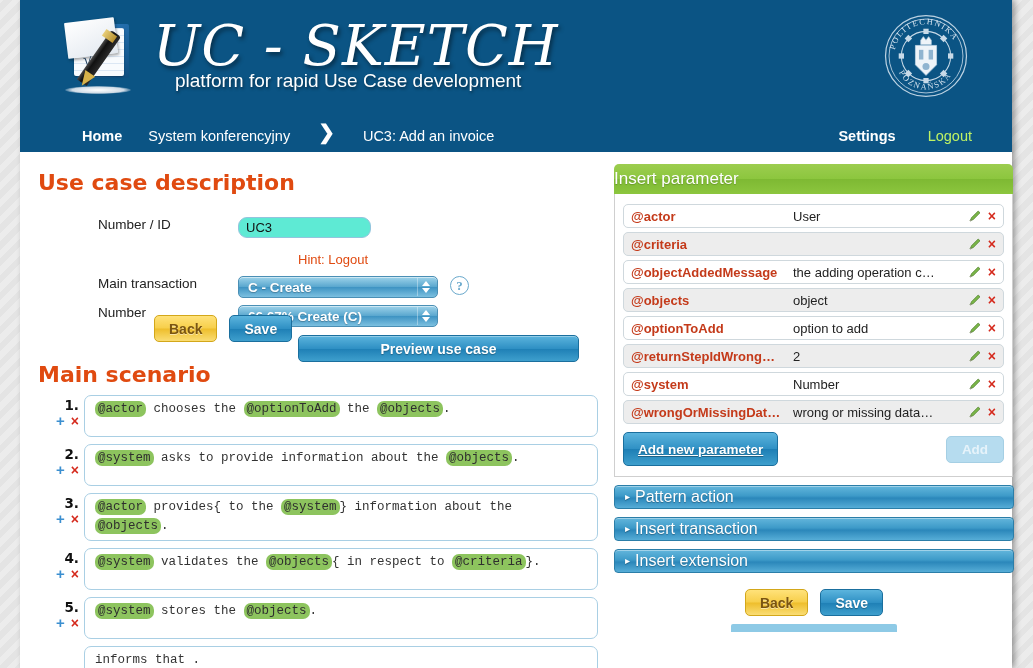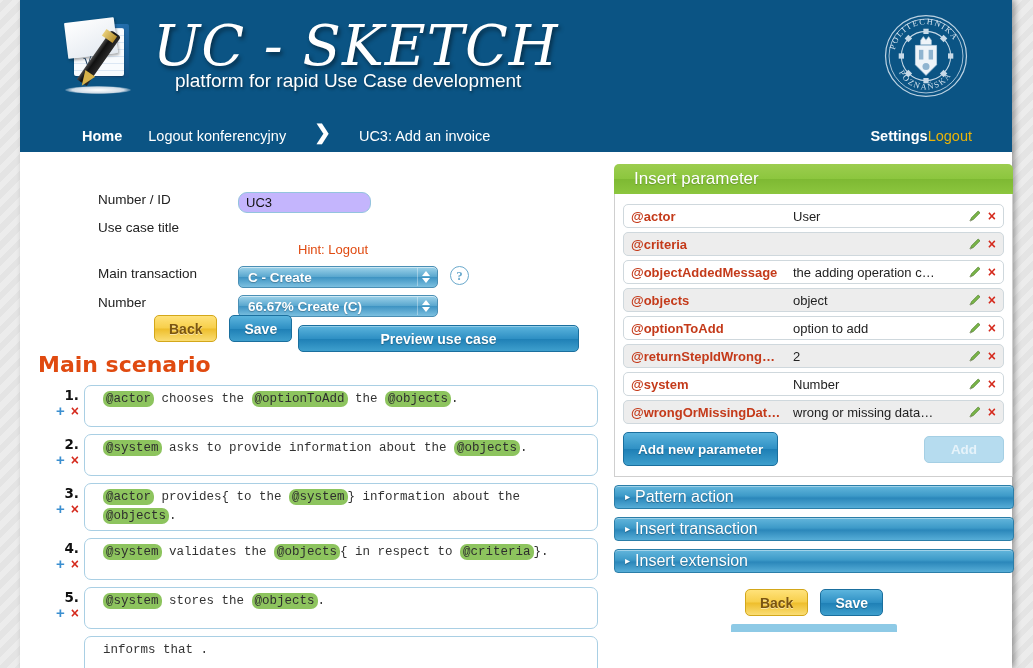--- a/index.html
+++ b/index.html
@@ -128,29 +128,30 @@
     border-bottom: 1px solid #0b5484;
   }
   .nav-left {
     position: absolute; left: 62px; top: 0;
     height: 40px; display: flex; align-items: center;
     gap: 26px;
   }
   .nav-right {
     position: absolute; right: 40px; top: 0;
     height: 40px; display: flex; align-items: center;
+    gap: 32px;
   }
   .nav-link {
     color: #ffffff; font-size: 14.5px;
     text-decoration: none; cursor: pointer;
     white-space: nowrap;
     margin-top: 8px;
   }
   .nav-link.bold { font-weight: bold; }
-  .nav-link.dim { color: #eab308; text-align: right; }
+  .nav-link.dim { color: #bef264; text-align: right; }
   .chevron {
     color: #ffffff; font-size: 20px; font-weight: bold;
     line-height: 14px; margin: 0 2px;
   }
 
   
   .content { position: relative; padding: 0; }
   h2.section-title {
     color: #e04a10;
     font-size: 22px;
@@ -171,21 +172,21 @@
     font-size: 13.5px; color: #222;
   }
   .txt-input {
     border: 1px solid #94c4de;
     border-radius: 9px;
     padding: 3px 7px;
     font-size: 13px;
     font-family: "Liberation Sans", sans-serif;
     color: #111;
     outline: none;
-    background: #c4b5fd;
+    background: #5eead4;
     height: 21px;
   }
   .txt-id { width: 133px; }
   .txt-title { width: 310px; }
   .hint {
     color: #e04a10;
     font-size: 13px;
     padding-left: 260px;
     margin: 3px 0 9px 0;
   }
@@ -258,21 +259,21 @@
   }
   .step-acts { display: flex; gap: 6px; justify-content: flex-end; margin-top: 1px; }
   .ico-plus { color: #3b8fd0; font-size: 15px; font-weight: bold; cursor: pointer; line-height: 14px; }
   .ico-x { color: #d52b1e; font-size: 14px; font-weight: bold; cursor: pointer; line-height: 14px; }
   .step-box {
     flex: 1;
     min-height: 42px;
     border: 1px solid #a9cfe4;
     border-radius: 7px;
     background: #fff;
-    padding: 4px 18px;
+    padding: 4px 10px;
     font-family: "Liberation Mono", monospace;
     font-size: 12.5px;
     color: #333;
     line-height: 19px;
     cursor: text;
   }
   .tag {
     background: #8dc45e;
     border-radius: 7px;
     padding: 1px 3px;
@@ -309,21 +310,20 @@
     text-shadow: 0 1px 1px rgba(0,0,0,0.3);
   }
 
   .panel { width: 399px; }
   .panel-head {
     height: 30px;
     background: linear-gradient(to bottom,#9ccd4f 0%,#8cc63e 50%,#7eb933 51%,#8cc63e 100%);
     border-radius: 5px 5px 0 0;
     color: #fff; font-size: 17px;
     display: flex; align-items: center;
-    padding-left: 20px;
     text-shadow: 0 1px 1px rgba(0,0,0,0.2);
   }
   .panel-body {
     border: 1px solid #cfcfcf;
     border-top: none;
     background: #fff;
     padding: 10px 8px 10px 8px;
   }
   .prow {
     display: flex; align-items: center;
@@ -355,24 +355,24 @@
     display: flex; align-items: center; justify-content: space-between;
     margin-top: 8px;
   }
   .btn-addnew {
     height: 27px; padding: 16px 14px;
     border-radius: 5px;
     background: linear-gradient(to bottom,#5bb4dd 0%,#2f90c4 50%,#1e7fb5 51%,#3e9fcd 100%);
     border: 1px solid #1a6f9e;
     color: #fff; font-weight: bold; font-size: 13.5px;
     display: flex; align-items: center; justify-content: center;
-    cursor: pointer; text-shadow: 0 1px 1px rgba(0,0,0,0.3);
+    cursor: pointer; text-shadow: 0 1px 1px rgba(0,0,0,0.3); text-decoration: underline;
   }
   .btn-add-disabled {
-    height: 27px; width: 80px;
+    height: 27px; width: 58px;
     border-radius: 5px;
     background: #b6dcef;
     border: 1px solid #a5cfe4;
     color: #e6f3fa; font-weight: bold; font-size: 13.5px;
     display: flex; align-items: center; justify-content: center;
     cursor: default;
   }
 
   .acc {
     margin-top: 8px;
@@ -455,41 +455,41 @@
       <path id="arcBot" d="M 16 54 A 34 34 0 0 0 84 54" fill="none"></path>
       <text font-size="9.5" fill="#d3e2ee" font-family="'Liberation Serif',serif" letter-spacing="1.8">
         <textPath href="#arcBot" startOffset="14%">POZNAŃSKA</textPath>
       </text>
     </svg>
   </div>
 
   <div class="nav">
     <div class="nav-left">
       <a class="nav-link bold">Home</a>
-      <a class="nav-link">Logout konferencyjny</a>
+      <a class="nav-link">System konferencyjny</a>
       <span class="chevron">❯</span>
       <a class="nav-link">UC3: Add an invoice</a>
     </div>
     <div class="nav-right">
       <a class="nav-link bold">Settings</a>
       <a class="nav-link dim">Logout</a>
     </div>
   </div>
 
   <div class="content">
 
     <div class="left-col">
+      <h2 class="section-title">Use case description</h2>
 
       <div class="form-rows">
         <div class="frow">
           <div class="flabel">Number / ID</div>
           <input class="txt-input txt-id" value="UC3" style="">
         </div>
         <div class="frow">
-          <div class="flabel">Use case title</div>
         </div>
         <div class="hint">Hint: Logout</div>
 
         <div class="frow">
           <div class="flabel">Main transaction</div>
           <div class="sel">
             <span>C - Create</span>
             <span class="sel-arrows">
                 <i class="up"></i>
                 <i class="down"></i>

